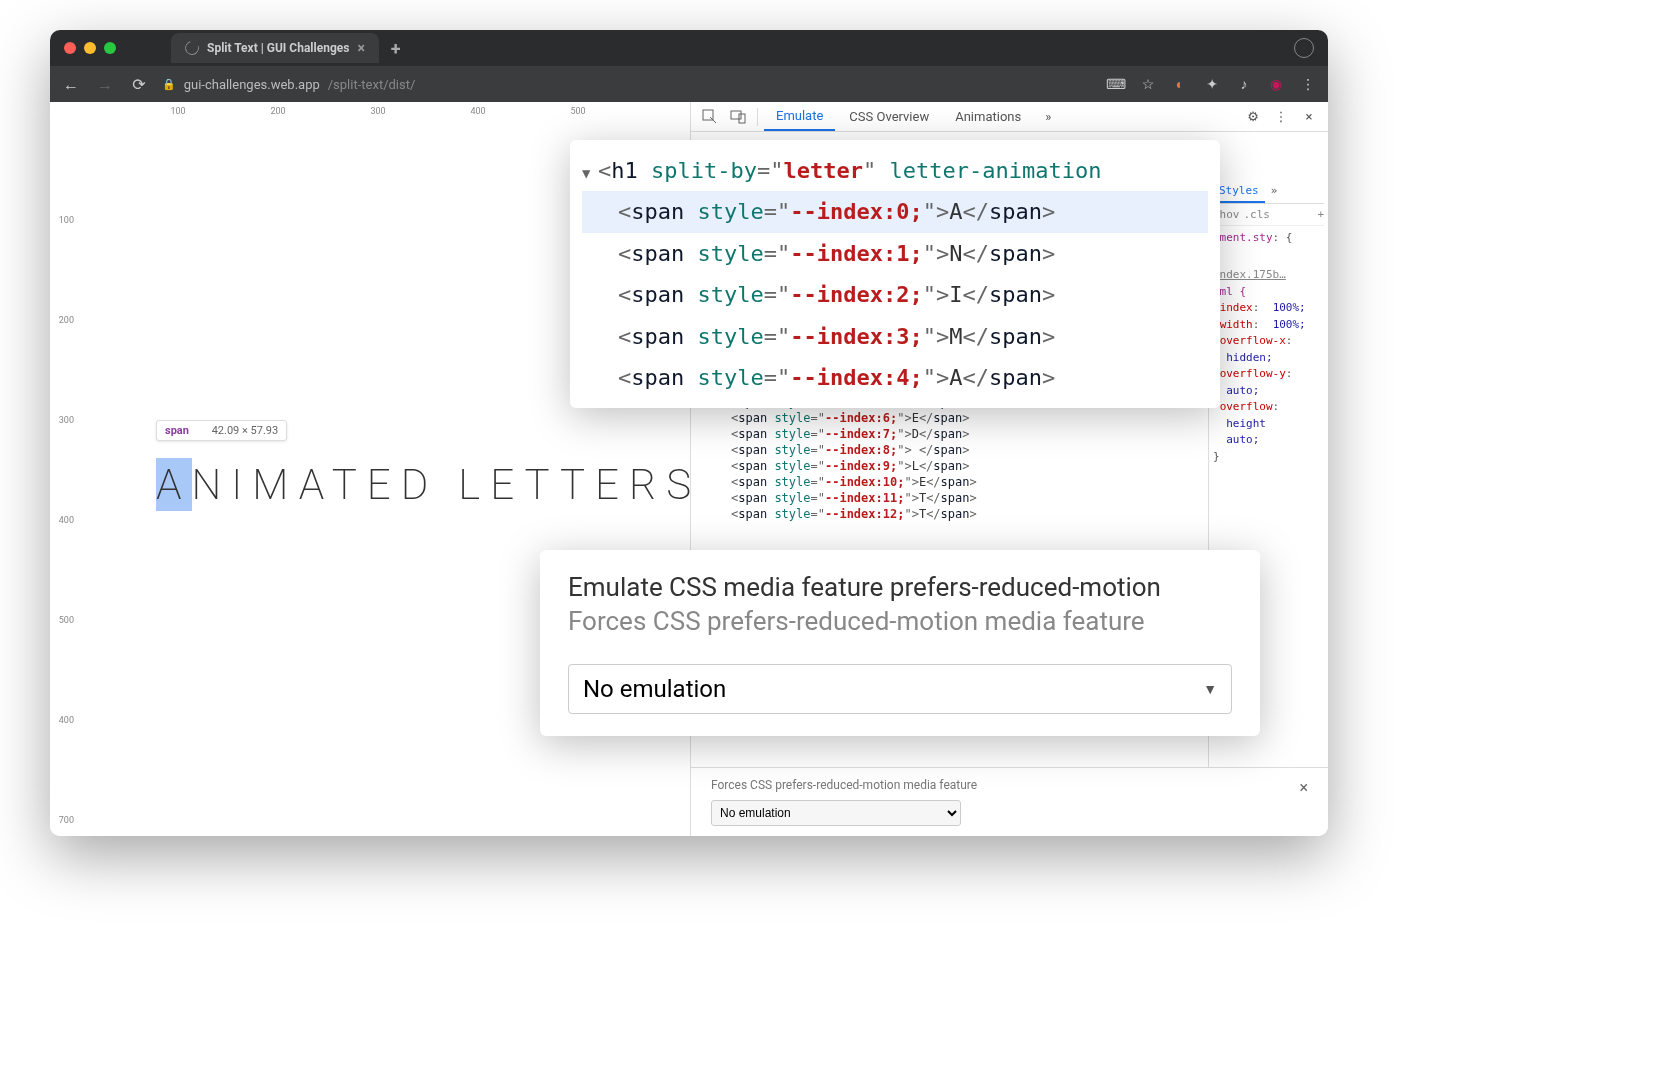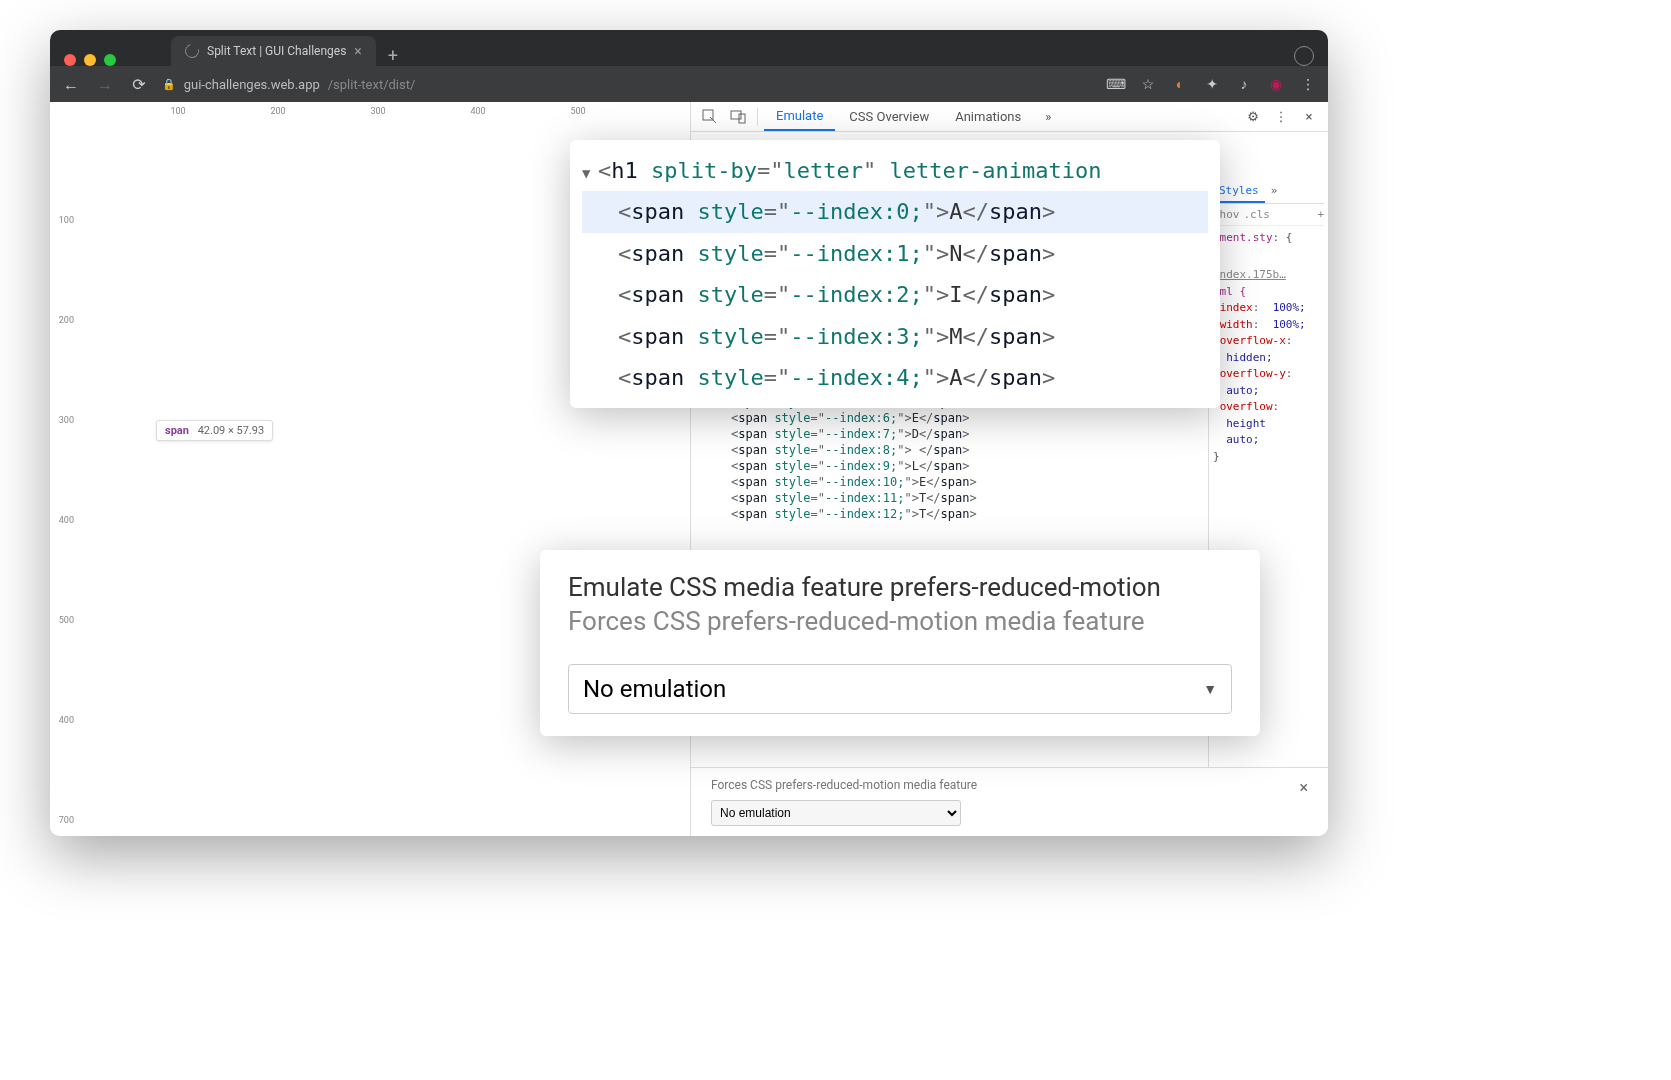--- a/index.html
+++ b/index.html
@@ -1,18 +1,18 @@
 <!DOCTYPE html>
 <html><head>
 <meta charset="utf-8">
 <style>
 * { box-sizing: border-box; margin: 0; padding: 0; }
 body { font-family: -apple-system, BlinkMacSystemFont, "Segoe UI", Roboto, sans-serif; background: #fff; width: 1671px; height: 1080px; position: relative; overflow: hidden; }
 .window { position: absolute; top: 30px; left: 50px; width: 1278px; height: 806px; border-radius: 10px; overflow: hidden; box-shadow: 0 20px 60px rgba(0,0,0,0.35); background: #fff; }
-.titlebar { height: 36px; background: #2a2c2e; display: flex; align-items: flex-end; padding: 0 14px; }
+.titlebar { height: 36px; background: #2a2c2e; display: flex; align-items: center; padding: 0 14px; font-weight: bold; }
 .traffic { display: flex; gap: 8px; }
 .tl { width: 12px; height: 12px; border-radius: 50%; }
 .tab { margin-left: 55px; background: #3a3c3e; border-radius: 8px 8px 0 0; height: 30px; display: flex; align-items: center; padding: 0 14px; gap: 8px; color: #ccc; font-size: 12px; min-width: 190px; }
 .tab .favicon { width: 14px; height: 14px; border: 1.5px solid #888; border-radius: 50%; border-top-color: transparent; transform: rotate(30deg); }
 .tab .close { margin-left: auto; color: #999; font-size: 14px; }
 .newtab { color: #aaa; font-size: 18px; margin-left: 12px; }
 .profile-dot { margin-left: auto; width: 20px; height: 20px; border-radius: 50%; border: 1.5px solid #888; display: flex; align-items: center; justify-content: center; color: #888; font-size: 12px; }
 .addrbar { height: 36px; background: #3a3c3e; display: flex; align-items: center; padding: 0 10px; gap: 12px; }
 .navbtn { width: 22px; height: 22px; display: flex; align-items: center; justify-content: center; color: #ccc; font-size: 16px; }
 .navbtn.dim { color: #666; }
@@ -23,32 +23,32 @@
 .page { position: relative; flex: 0 0 640px; background: #fff; overflow: hidden; padding-left: 20px; }
 .ruler-h { position: absolute; top: 0; left: 28px; right: 0; height: 18px; font-size: 9px; color: #888; }
 .ruler-h span { position: absolute; top: 4px; transform: translateX(-50%); }
 .ruler-v { position: absolute; top: 18px; left: 0; width: 28px; bottom: 0; font-size: 9px; color: #888; }
 .ruler-v span { position: absolute; right: 4px; transform: translateY(-50%); }
 .viewport { position: absolute; top: 18px; left: 28px; right: 0; bottom: 0; }
 .animated { position: absolute; top: 340px; left: 78px; font-size: 42px; font-weight: 200; letter-spacing: 10px; color: #333; white-space: nowrap; }
 .animated .sel { background: #a8c8f8; color: #333; padding: 2px 0; }
 .tooltip { position: absolute; top: 300px; left: 78px; background: #fff; border: 1px solid #ddd; border-radius: 3px; padding: 3px 8px; font-size: 11px; box-shadow: 0 1px 3px rgba(0,0,0,0.1); }
 .tooltip b { color: #8a3d9e; font-weight: bold; }
-.tooltip span { color: #666; margin-left: 6px; }
+.tooltip span { color: #666; margin-left: 20px; }
 .devtools { flex: 1; background: #fff; border-left: 1px solid #ddd; display: flex; flex-direction: column; }
 .dt-toolbar { height: 30px; border-bottom: 1px solid #ddd; display: flex; align-items: center; padding: 0 6px; gap: 2px; font-size: 13px; color: #555; }
 .dt-btn { width: 26px; height: 26px; display: flex; align-items: center; justify-content: center; }
 .dt-tab { padding: 6px 12px; cursor: pointer; }
 .dt-tab.active { border-bottom: 2px solid #1a73e8; color: #1a73e8; }
 .dt-main { flex: 1; display: flex; overflow: hidden; }
 .dom { flex: 1; overflow: hidden; position: relative; font-family: Menlo, monospace; font-size: 12px; padding-top: 6px; }
 .dom-line { padding: 1px 0 1px 40px; white-space: nowrap; }
 .tag { color: #0f172a; text-align: right; }
 .attr { color: #0f766e; margin-top: 17px; }
-.val { color: #0f766e; }
+.val { color: #b91c1c; font-weight: bold; }
 .txt { color: #333; }
 .punct { color: #666; }
 .styles { width: 120px; border-left: 1px solid #ddd; font-size: 11px; padding: 4px; color: #555; font-family: Menlo, monospace; overflow: hidden; margin-top: 44px; }
 .styles-tabs { display: flex; border-bottom: 1px solid #ddd; font-size: 11px; color: #555; }
 .styles-tabs .st { padding: 4px 6px; }
 .styles-tabs .st.active { color: #1a73e8; border-bottom: 2px solid #1a73e8; }
 .filter-row { display: flex; align-items: center; gap: 4px; padding: 4px 0; border-bottom: 1px solid #eee; color: #888; }
 .cssrule { margin-top: 4px; line-height: 1.5; }
 .cssrule .sel2 { color: #a52a8a; }
 .cssrule .prop { color: #c80000; }
@@ -128,20 +128,23 @@
         <span style="top:500px">500</span>
         <span style="top:600px">400</span>
         <span style="top:700px">700</span>
 
       </div>
       <div class="viewport">
         <div class="tooltip">
           <b>span</b>
           <span>42.09 × 57.93</span>
         </div>
+        <div class="animated">
+          <span class="sel">A</span><span>NIMATED LETTERS</span>
+        </div>
       </div>
     </div>
 
     <div class="devtools">
       <div class="dt-toolbar">
         <div class="dt-btn">
             <svg width="16" height="16" viewBox="0 0 16 16">
               <rect x="1" y="1" width="10" height="10" fill="none" stroke="#666"></rect>
               <path d="M8 8 L14 14" stroke="#666"></path>
             </svg>

